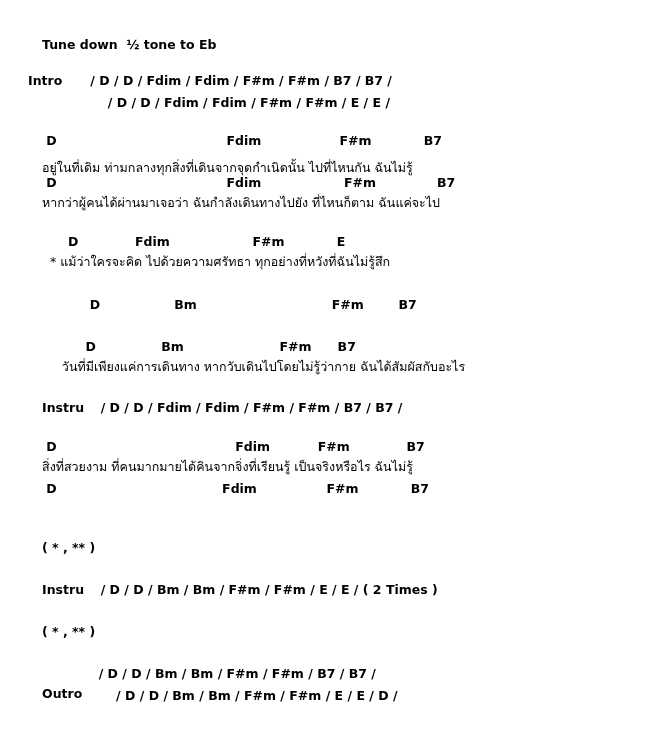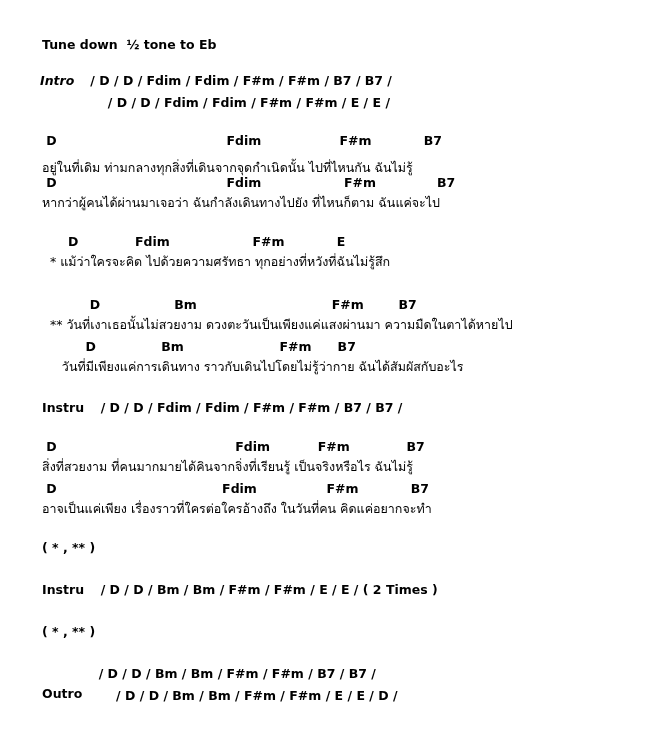--- a/index.html
+++ b/index.html
@@ -41,44 +41,42 @@
     white-space: pre;
   }
 </style>
 </head>
 <body>
 
 <div class="page">
 
   <div class="line bold" style="left:42px; top:38px;">Tune down  ½ tone to Eb</div>
 
-  <div class="line bold" style="left:40px; top:74px;font-style:italic;">Intro</div>
+  <div class="line bold" style="left:28px; top:74px;">Intro</div>
   <div class="line bold" style="left:86px; top:74px;"> / D / D / Fdim / Fdim / F#m / F#m / B7 / B7 /</div>
   <div class="line bold" style="left:86px; top:96px;">     / D / D / Fdim / Fdim / F#m / F#m / E / E /</div>
 
   <div class="line mono-chord" style="left:42px; top:134px;"> D                                       Fdim                  F#m            B7</div>
   <div class="line lyric" style="left:42px; top:161px;">อยู่ในที่เดิม ท่ามกลางทุกสิ่งที่เดินจากจุดกำเนิดนั้น ไปที่ไหนกัน ฉันไม่รู้</div>
   <div class="line mono-chord" style="left:42px; top:176px;"> D                                       Fdim                   F#m              B7</div>
   <div class="line mono-chord" style="left:42px; top:235px;">      D             Fdim                   F#m            E</div>
 
   <div class="line lyric" style="left:42px; top:196px;">หากว่าผู้คนได้ผ่านมาเจอว่า ฉันกำลังเดินทางไปยัง ที่ไหนก็ตาม ฉันแค่จะไป</div>
   <div class="line lyric" style="left:42px; top:255px;">  * แม้ว่าใครจะคิด ไปด้วยความศรัทธา ทุกอย่างที่หวังที่ฉันไม่รู้สึก</div>
 
   <div class="line mono-chord" style="left:42px; top:298px;">           D                 Bm                               F#m        B7</div>
-  <div class="line lyric" style="left:42px; top:318px;">  ** วันที่เงาเธอนั้นไม่สวยงาม ดวงตะวันเป็นเพียงแค่แสงผ่านมา ความมืดในตาได้หายไป</div>
   <div class="line mono-chord" style="left:42px; top:340px;">          D               Bm                      F#m      B7</div>
-  <div class="line lyric" style="left:42px; top:360px;">     วันที่มีเพียงแค่การเดินทาง ราวกับเดินไปโดยไม่รู้ว่ากาย ฉันได้สัมผัสกับอะไร</div>
+  <div class="line lyric" style="left:42px; top:360px;">     วันที่มีเพียงแค่การเดินทาง หากวับเดินไปโดยไม่รู้ว่ากาย ฉันได้สัมผัสกับอะไร</div>
 
   <div class="line bold" style="left:42px; top:401px;">Instru</div>
   <div class="line bold" style="left:92px; top:401px;">  / D / D / Fdim / Fdim / F#m / F#m / B7 / B7 /</div>
 
   <div class="line mono-chord" style="left:42px; top:440px;"> D                                         Fdim           F#m             B7</div>
   <div class="line lyric" style="left:42px; top:460px;">สิ่งที่สวยงาม ที่คนมากมายได้คินจากจิ่งที่เรียนรู้ เป็นจริงหรือไร ฉันไม่รู้</div>
   <div class="line mono-chord" style="left:42px; top:482px;"> D                                      Fdim                F#m            B7</div>
-  <div class="line lyric" style="left:42px; top:502px;">อาจเป็นแค่เพียง เรื่องราวที่ใครต่อใครอ้างถึง ในวันที่คน คิดแค่อยากจะทำ</div>
 
   <div class="line bold" style="left:42px; top:541px;">( * , ** )</div>
 
   <div class="line bold" style="left:42px; top:583px;">Instru</div>
   <div class="line bold" style="left:92px; top:583px;">  / D / D / Bm / Bm / F#m / F#m / E / E / ( 2 Times )</div>
 
   <div class="line bold" style="left:42px; top:625px;">( * , ** )</div>
 
   <div class="line bold" style="left:42px; top:667px;margin-top:20px;">Outro</div>
   <div class="line bold" style="left:90px; top:667px;">  / D / D / Bm / Bm / F#m / F#m / B7 / B7 /</div>

